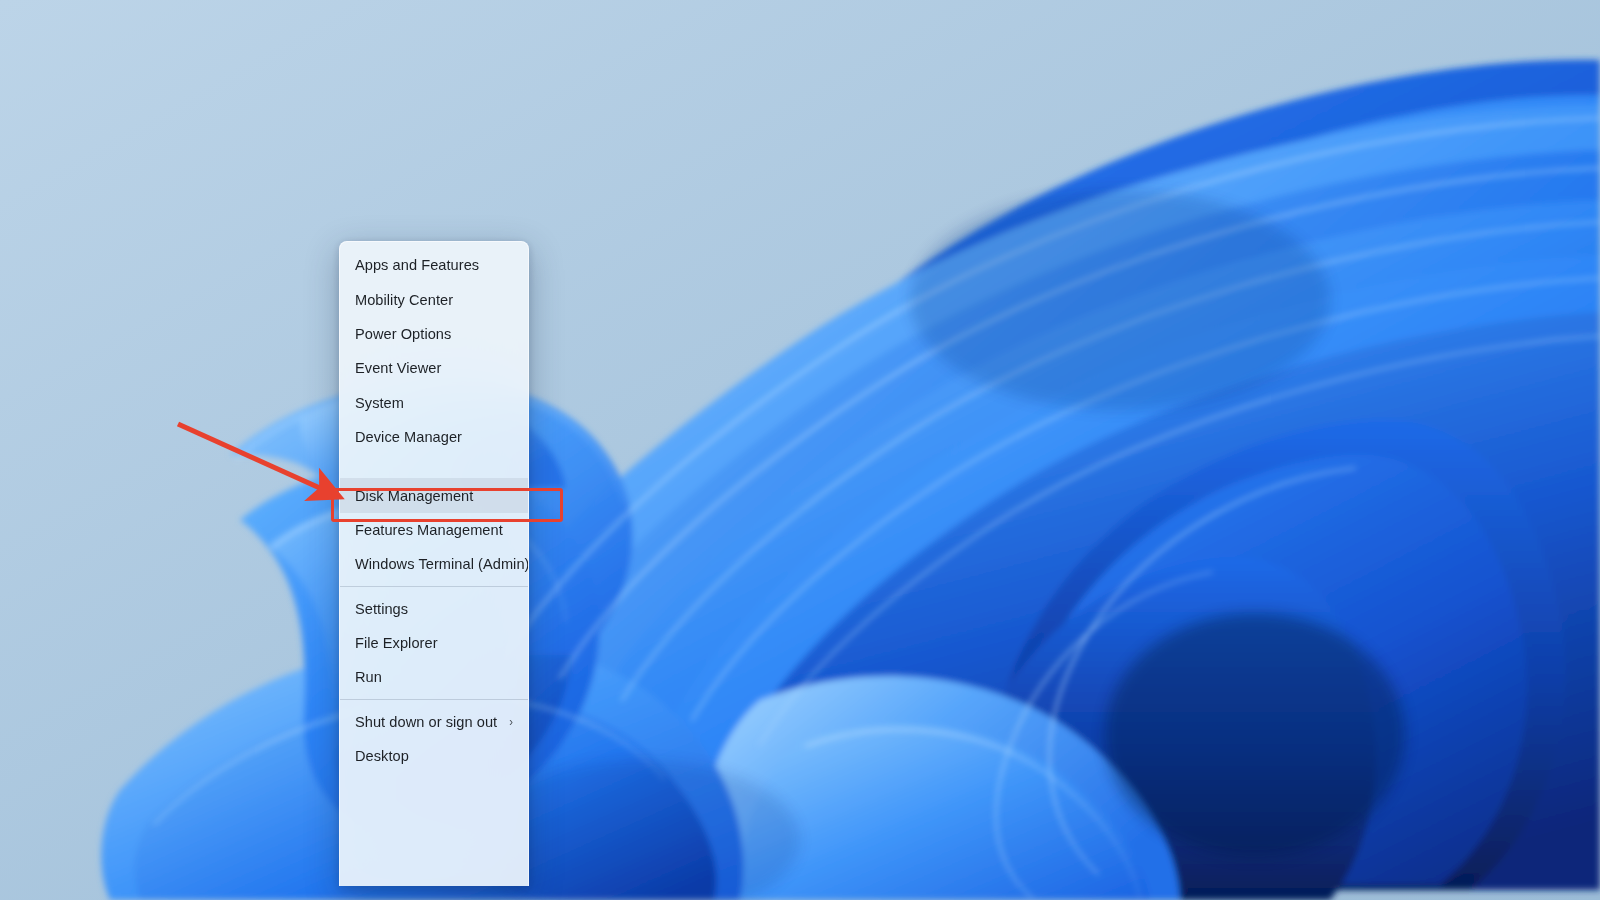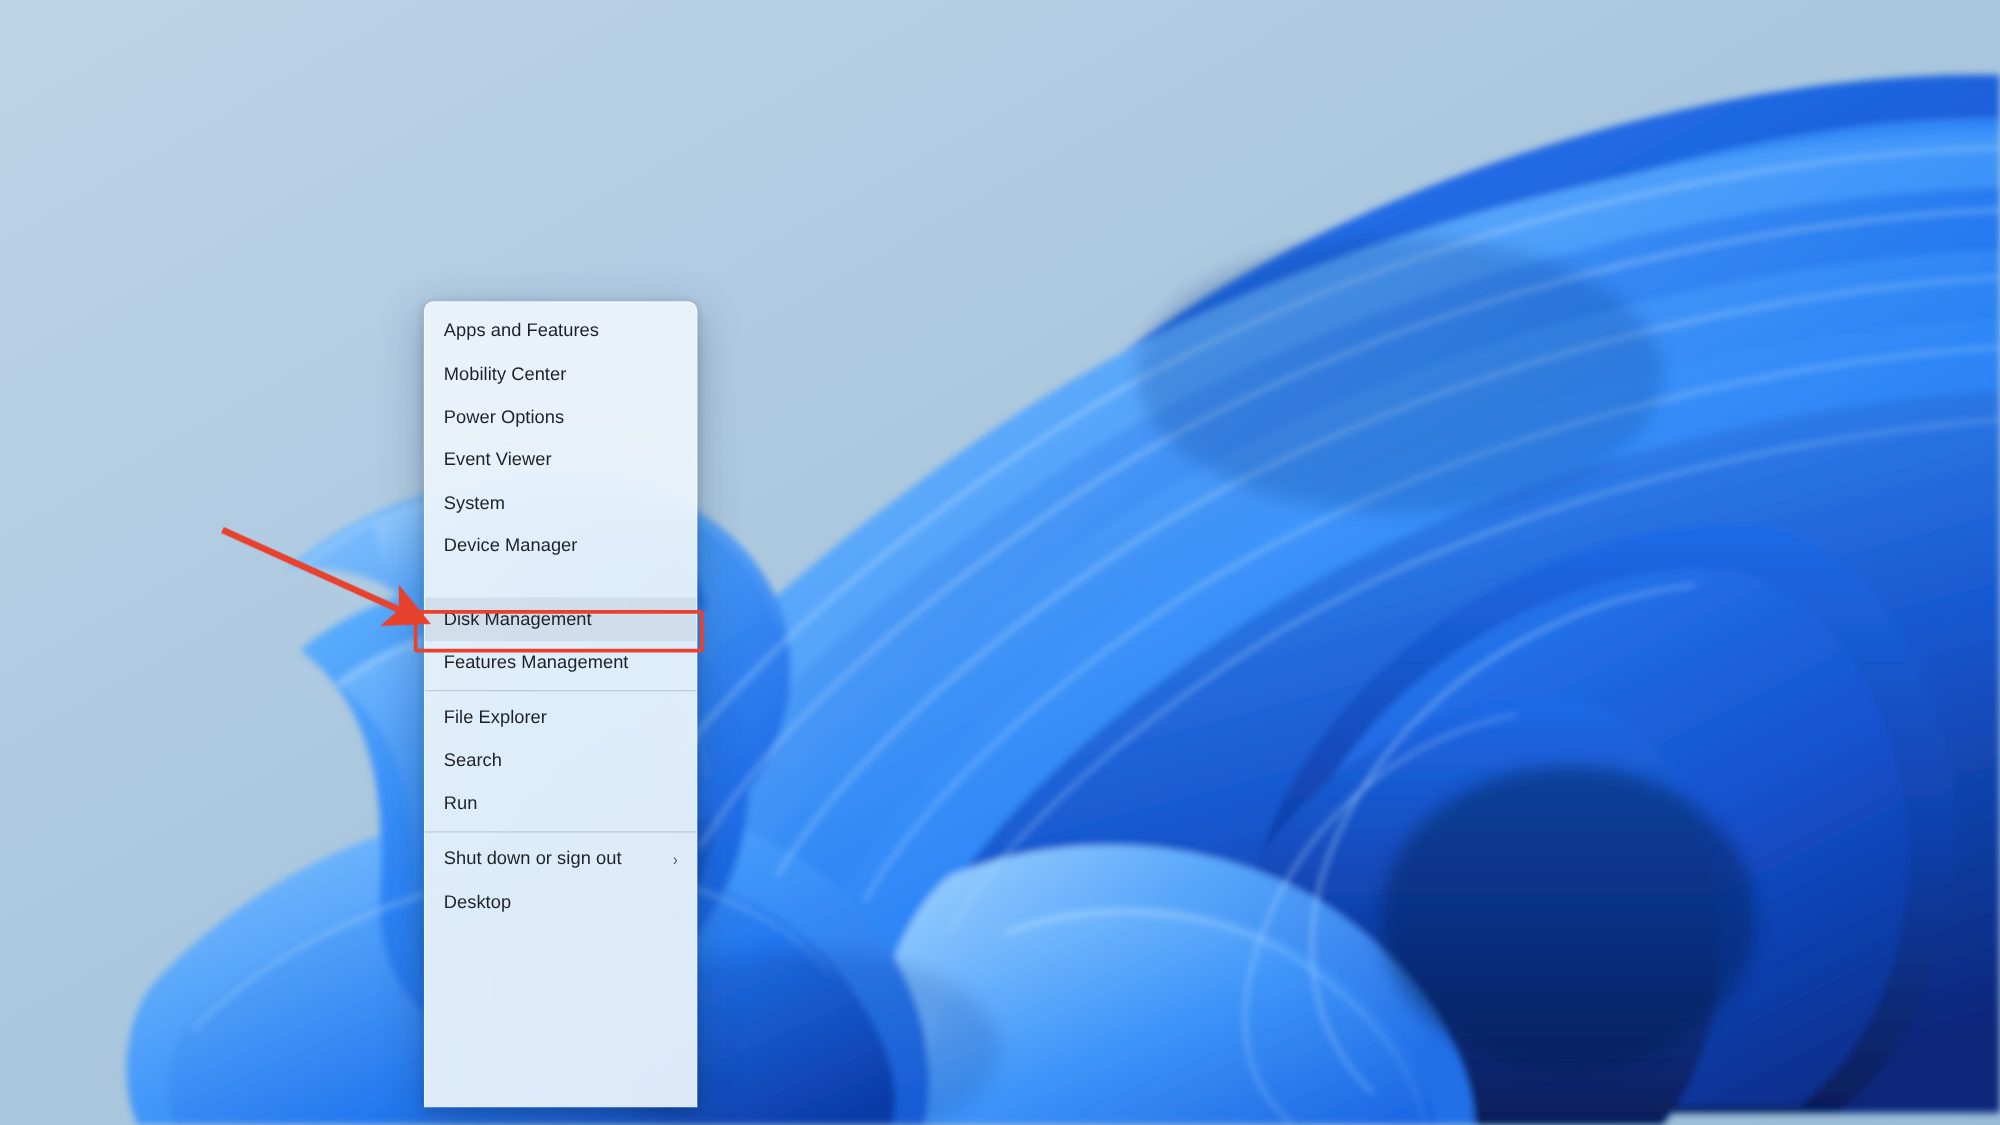--- a/index.html
+++ b/index.html
@@ -34,21 +34,21 @@
     width: 1600px;
     height: 900px;
     display: block;
   }
 
   
   #winx-menu {
     position: absolute;
     left: 339px;
     top: 241px;
-    width: 219px;
+    width: 190px;
     height: 645px;
     background: rgba(238, 244, 250, 0.93);
     backdrop-filter: blur(26px) saturate(150%);
     -webkit-backdrop-filter: blur(26px) saturate(150%);
     border-top-left-radius: 8px;
     border-top-right-radius: 8px;
     border: 1px solid rgba(255,255,255,0.55);
     border-bottom: none;
     box-shadow: 0 10px 34px rgba(20,40,70,0.30), 0 2px 8px rgba(20,40,70,0.18);
     padding-top: 6px;
@@ -270,26 +270,29 @@
       </div>
       <div class="menu-item">
         <span class="label">Device Manager</span>
       </div>
       <div class="menu-item selected">
         <span class="label">Disk Management</span>
       </div>
       <div class="menu-item">
         <span class="label">Features Management</span>
       </div>
+      <div class="menu-item">
+        <span class="label">Windows Terminal (Admin)</span>
+      </div>
       <div class="menu-sep"></div>
       <div class="menu-item">
+        <span class="label">Settings</span>
+      </div>
+      <div class="menu-item">
         <span class="label">File Explorer</span>
-      </div>
-      <div class="menu-item">
-        <span class="label">Search</span>
       </div>
       <div class="menu-item">
         <span class="label">Run</span>
       </div>
       <div class="menu-sep"></div>
       <div class="menu-item">
         <span class="label">Shut down or sign out</span>
         <span class="chevron">›</span>
       </div>
       <div class="menu-item">

